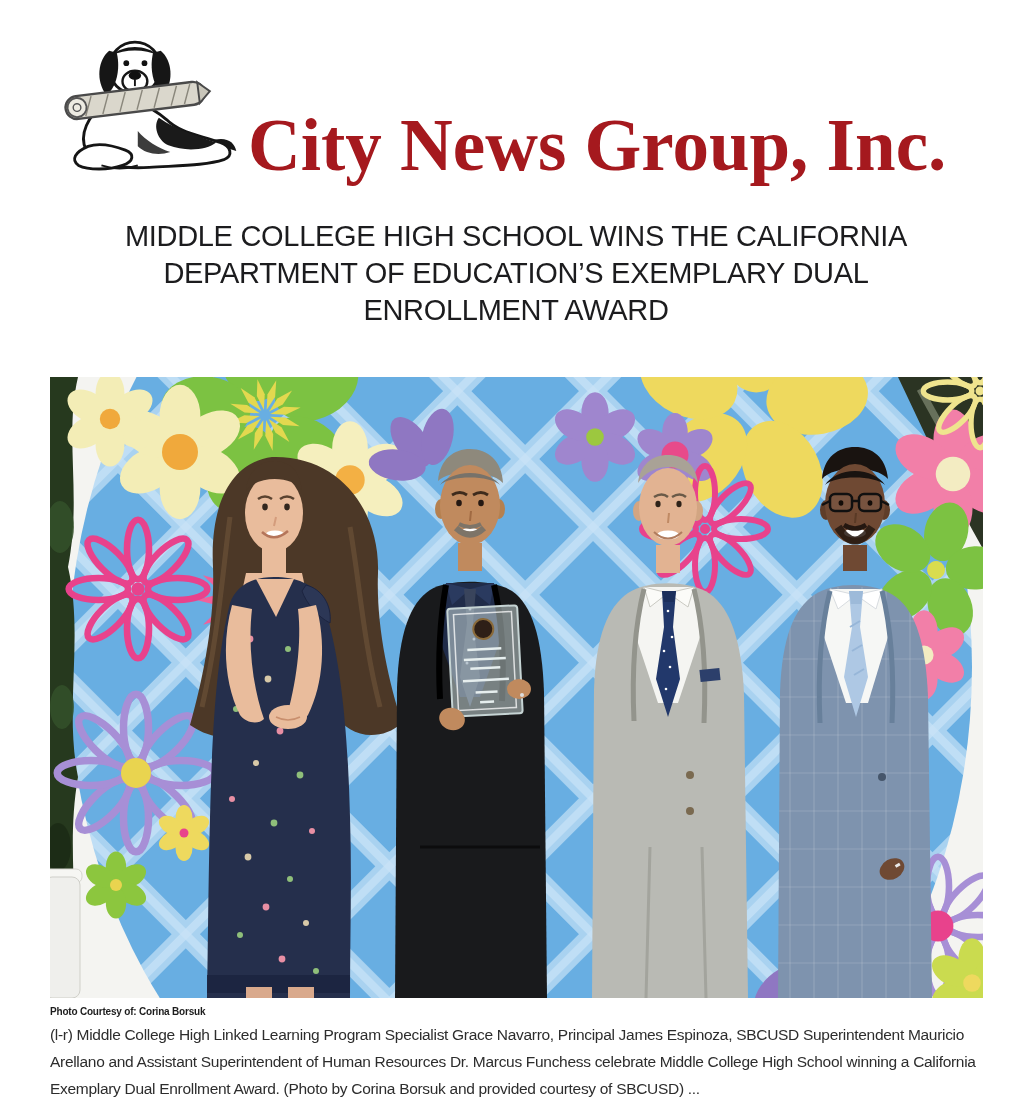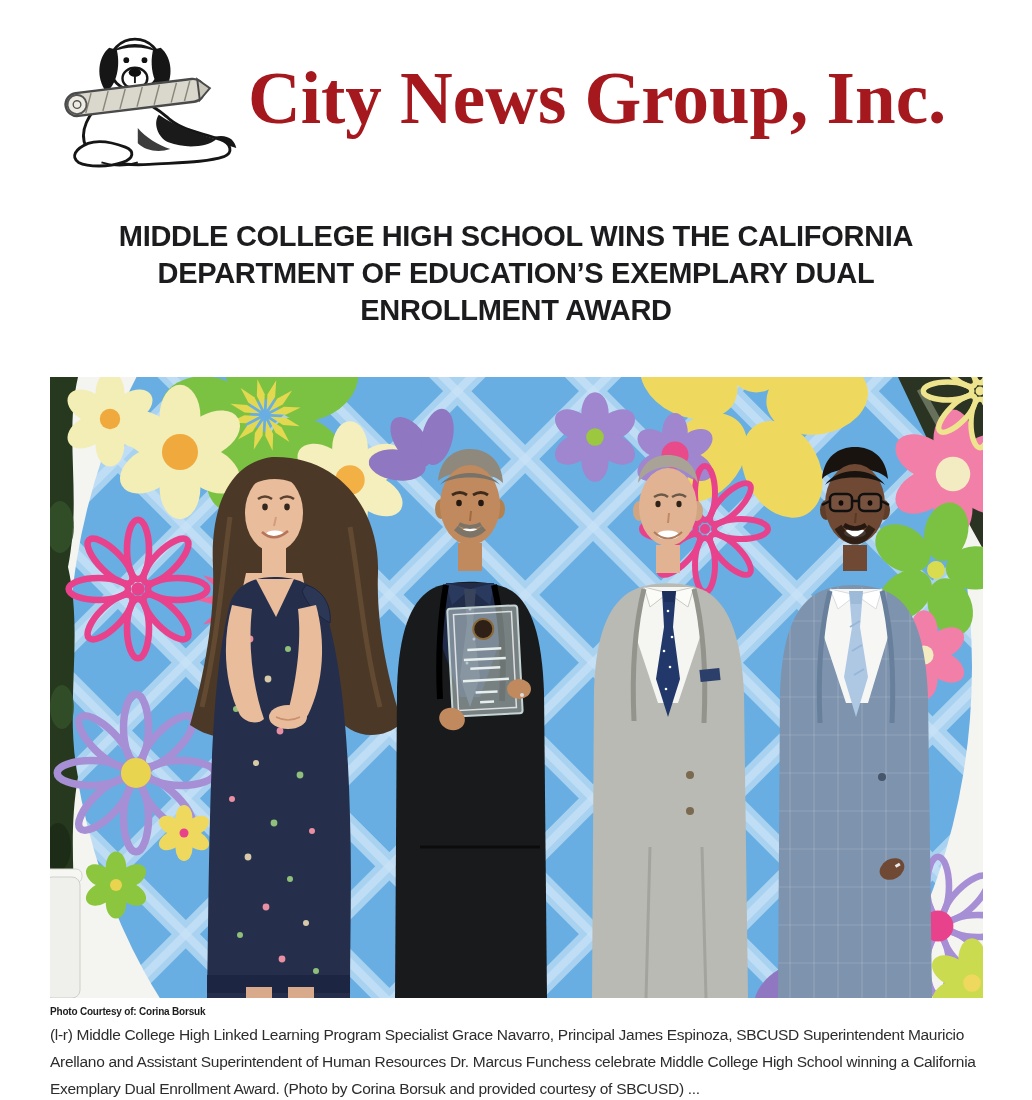--- a/index.html
+++ b/index.html
@@ -1,38 +1,38 @@
 <!DOCTYPE html>
 <html><head>
 <meta charset="utf-8">
 <style>
   html,body{margin:0;padding:0;background:#ffffff;}
   body{width:1032px;font-family:"Liberation Sans",sans-serif;color:#1d1d1f;}
   .page{width:1032px;min-height:1100px;background:#fff;overflow:hidden;}
 
   
-  .masthead{display:flex;align-items:center;padding:14px 0 0 46px;height:168px;}
+  .masthead{display:flex;align-items:flex-end;padding:14px 0 0 46px;height:168px;}
   .dog-logo{flex:0 0 auto;}
   .brand-name{
     font-family:"Liberation Serif",serif;
     font-weight:700;
     font-size:73px;
     color:#A5191E;
     letter-spacing:0px;
     white-space:nowrap;
     margin-left:6px;
     line-height:1;
   }
 
   
   .headline{
     margin:36px auto 0 auto;
     max-width:850px;
     text-align:center;
-    font-weight:700;
+    font-weight:400;
     font-size:29px;
     line-height:37px;
     letter-spacing:-0.3px;
     color:#1c1c1e;
   }
 
   
   .photo-wrap{margin:48px 0 0 50px;width:933px;height:621px;line-height:0;}
   .photo-wrap svg{display:block;}
 

